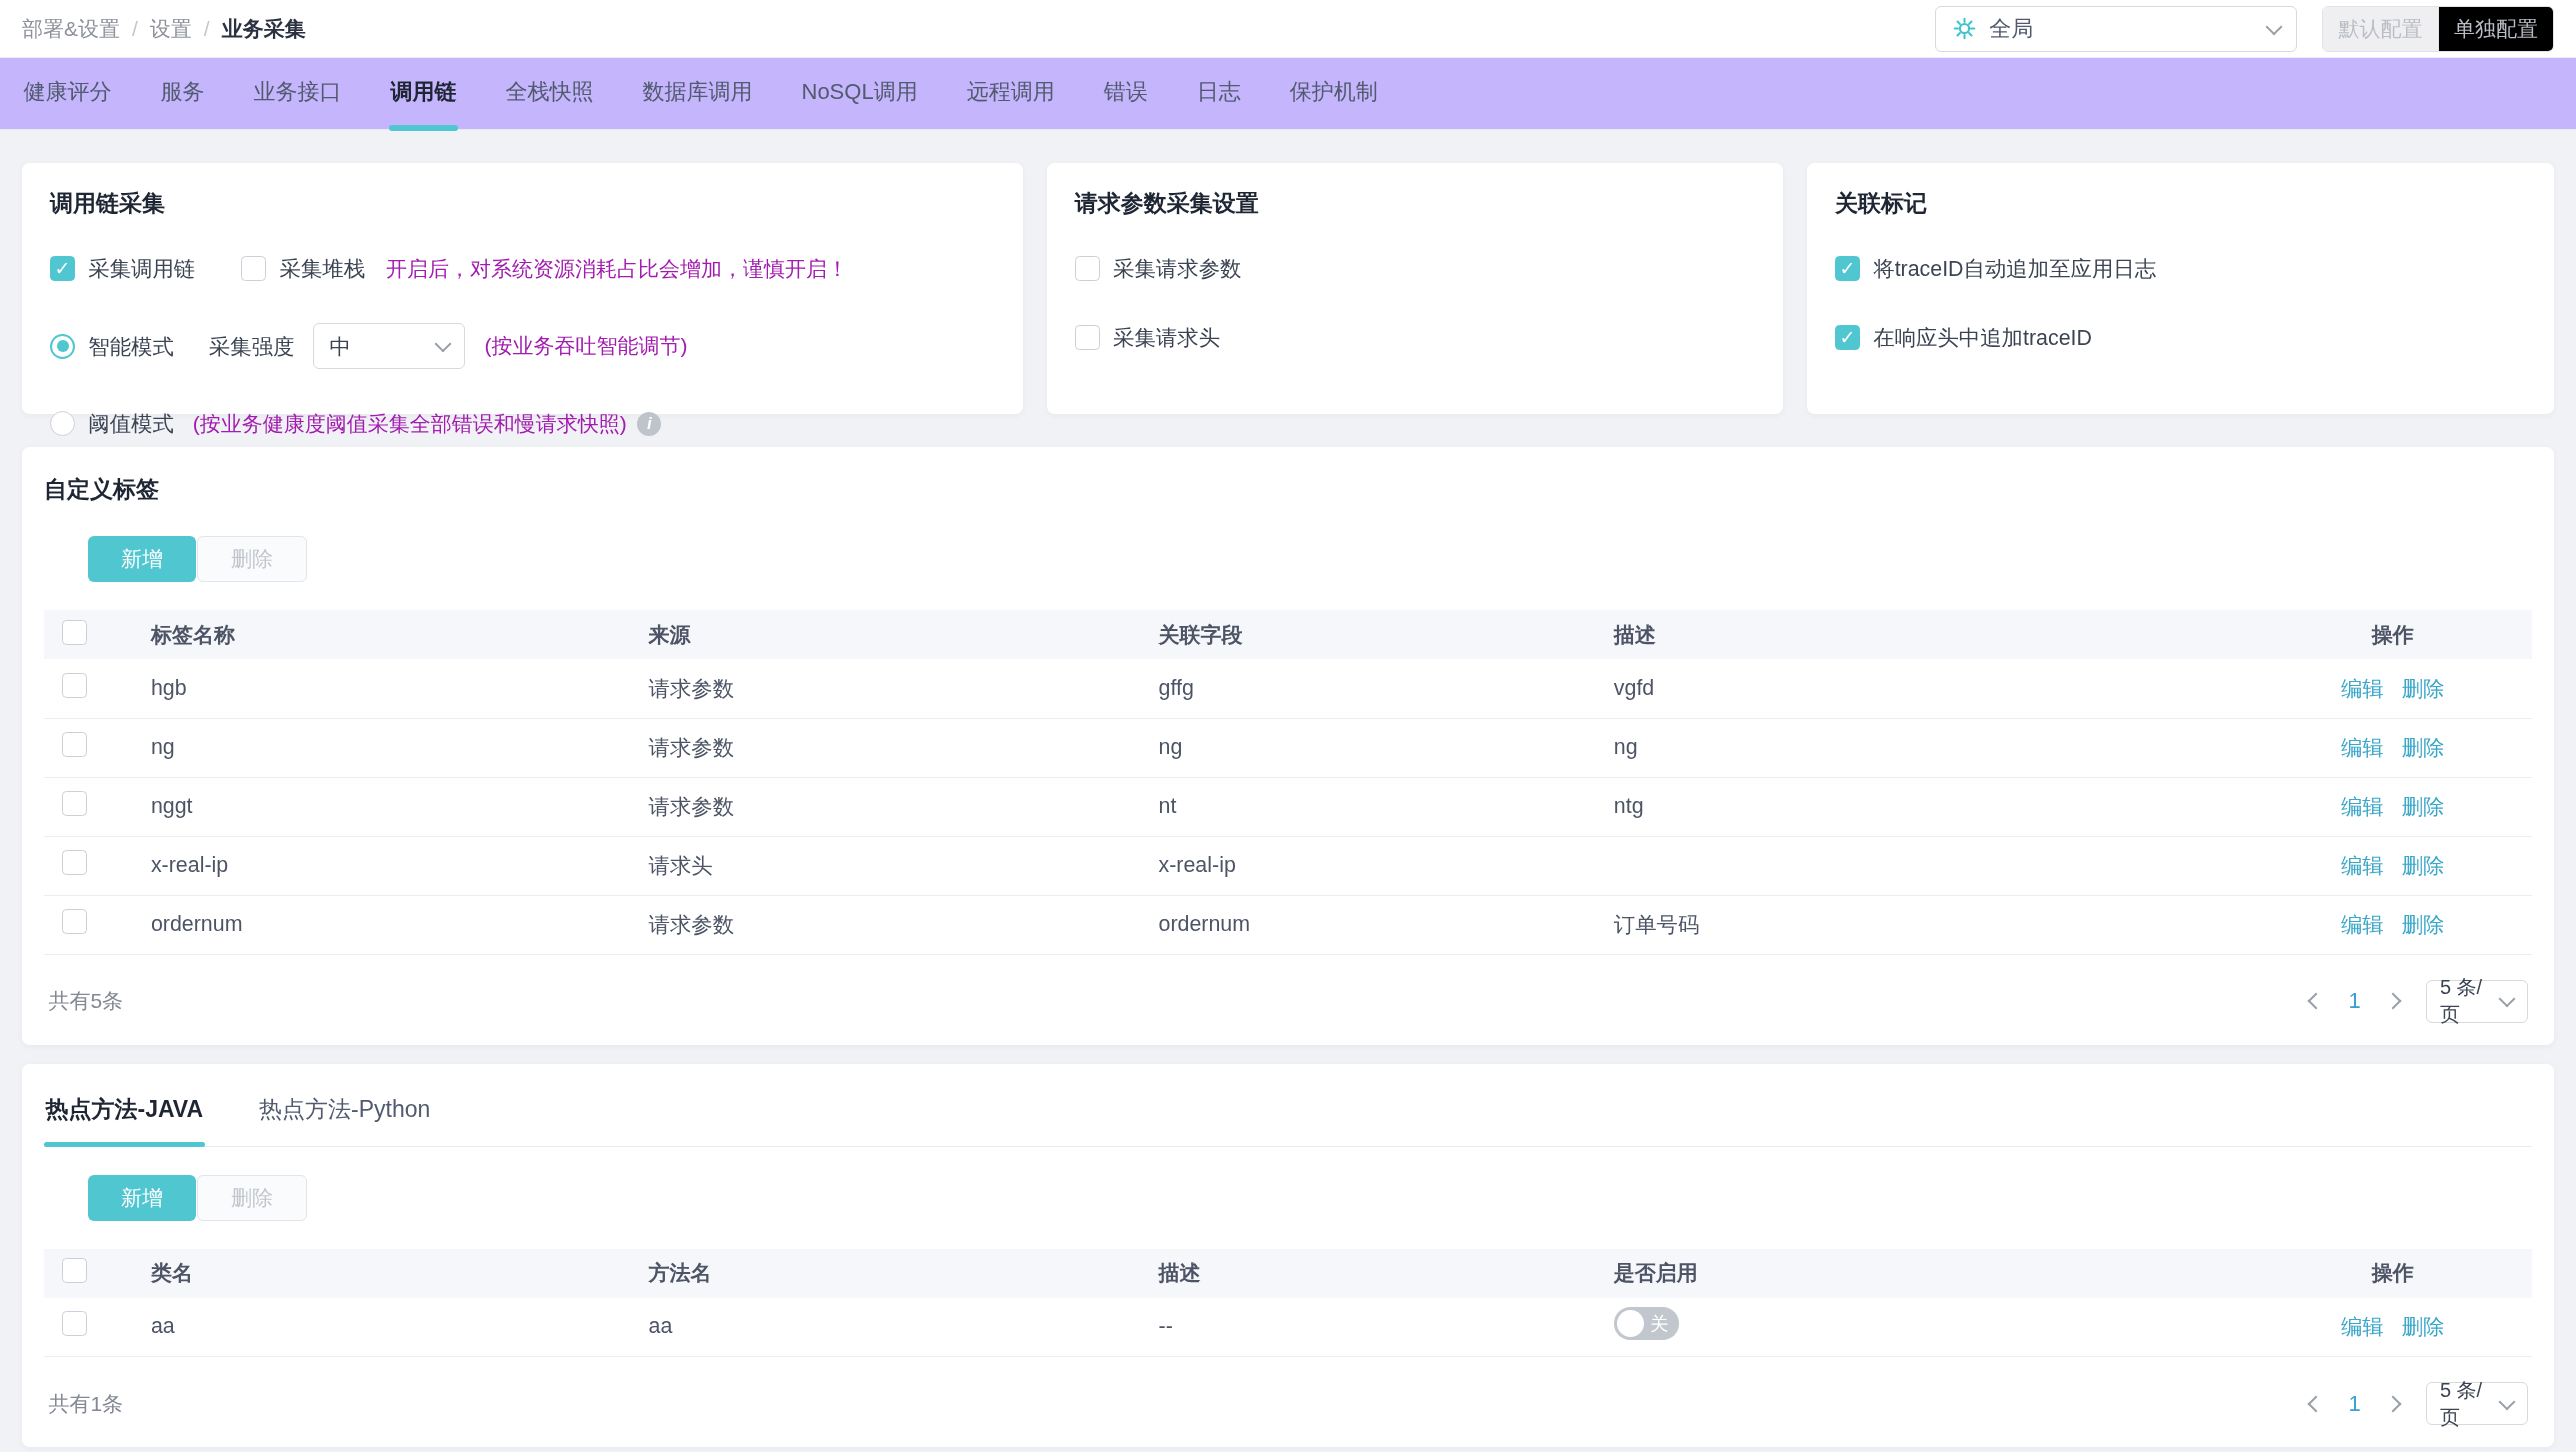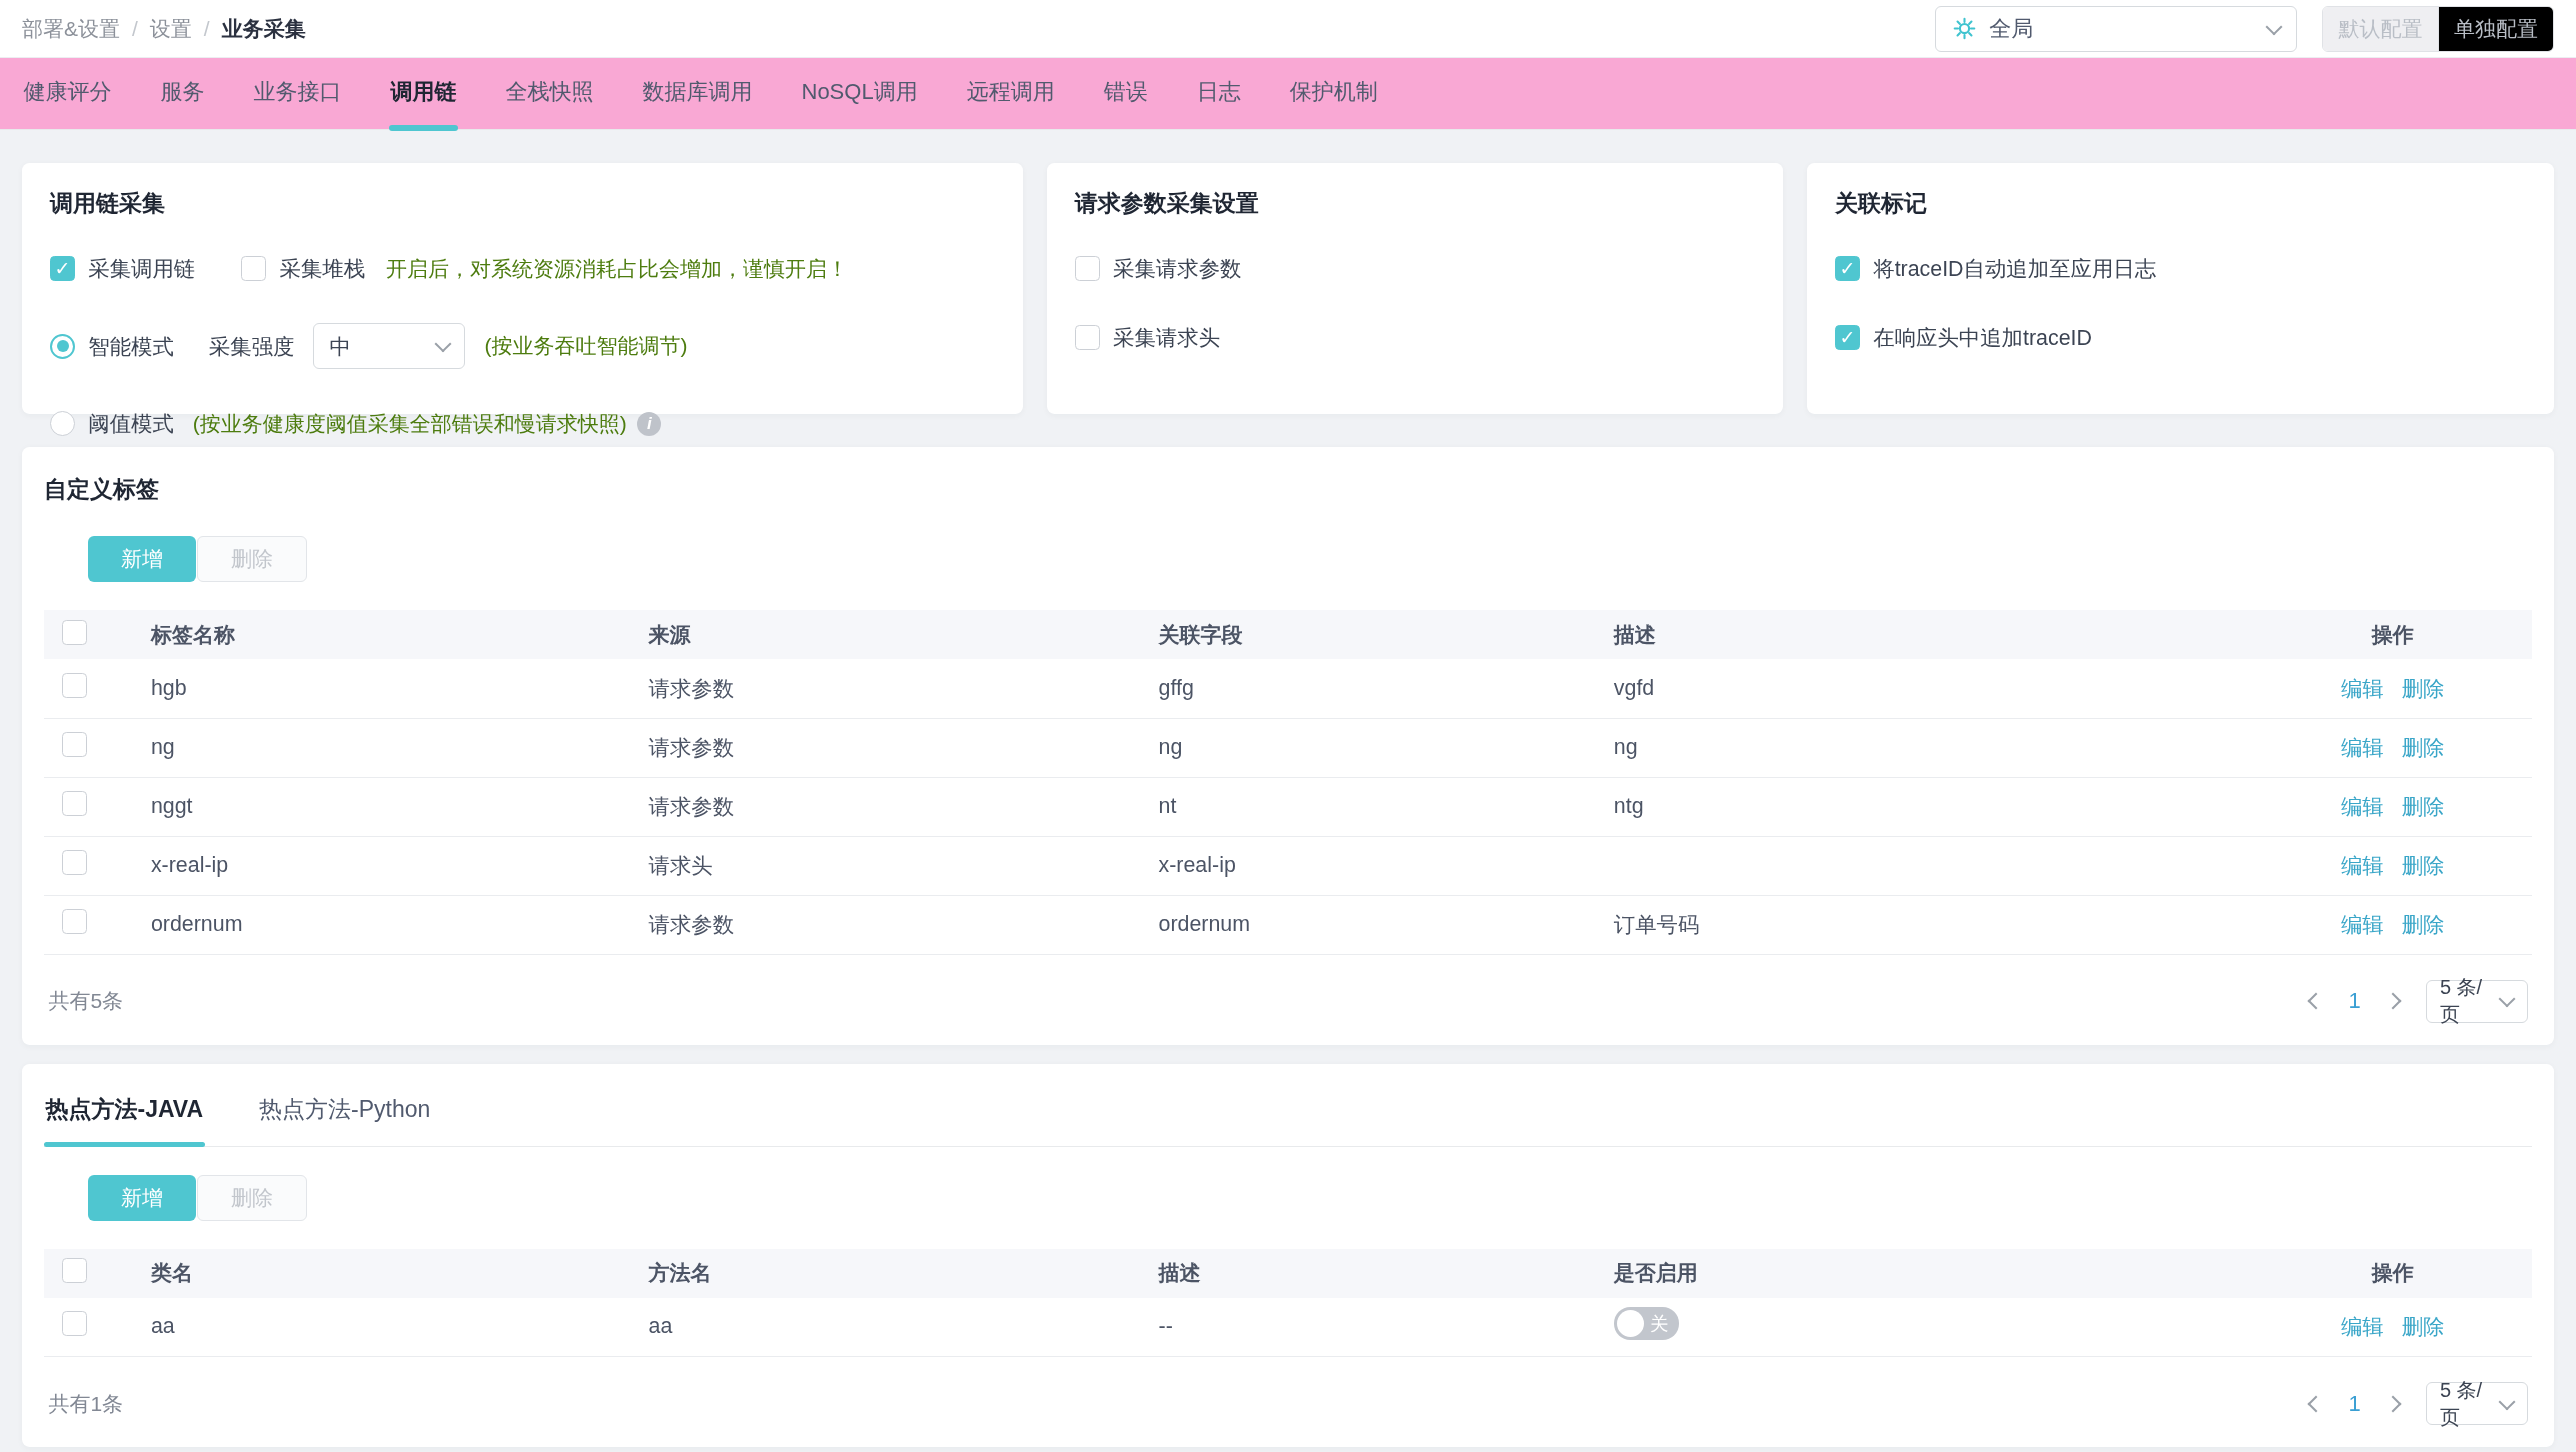--- a/index.html
+++ b/index.html
@@ -22,40 +22,40 @@
   .chev { width:12px; height:12px; border-right:2.2px solid #9aa0a8; border-bottom:2.2px solid #9aa0a8; display:inline-block; }
   .chev.down { transform:rotate(45deg) translate(-1.5px,-1.5px); }
   .chev.left { transform:rotate(135deg); }
   .chev.right { transform:rotate(-45deg); }
   .seg { display:flex; border:1.5px solid #e0e2e6; border-radius:6px; overflow:hidden; }
   .seg-btn { width:115px; height:44px; background:#efeff2; border:none; font-size:21px;
     color:#b9bec6; font-family:inherit; cursor:not-allowed; }
   .seg-btn + .seg-btn { border-left:1.5px solid #e0e2e6; background:#000000; }
 
   
-  .tabbar { background:#f9a8d4; padding:0 22px; display:flex; gap:46px;
+  .tabbar { background:#c4b5fd; padding:0 22px; display:flex; gap:46px;
     border-bottom:1.5px solid #e8eaec; }
   .tab { position:relative; font-size:22px; color:#515a6e; padding:19px 1.5px 22px;
     cursor:pointer; white-space:nowrap; }
   .tab.active { color:#1f2633; font-weight:bold; }
   .tab.active::after { content:""; position:absolute; left:0; right:0; bottom:-1.5px;
     height:6px; border-radius:3px; background:var(--teal); }
 
   :root { --teal:#4fc6d0; --link:#3aa6c8; }
 
   
   .main { padding:0 22px 22px; }
   .cards-row { display:flex; gap:24px; margin-top:33px; }
   .card { background:#fff; border-radius:7.4px; height:251px; padding:25px 28px;
     box-shadow:0 1.5px 6px rgba(31,45,61,.04); }
   .card.c1 { flex:607 0 0; } .card.c2 { flex:437 0 0; } .card.c3 { flex:444 0 0; }
   .card-title, .panel-title { font-size:23px; font-weight:bold; color:#1f2633; }
   .opt-row { display:flex; align-items:center; margin-top:35px; }
   .lbl { font-size:21.4px; color:#3c4453; margin-left:13.3px; }
-  .hint { font-size:21px; color:#4d7c0f;text-align:center; }
+  .hint { font-size:21px; color:#a21caf;text-align:center; }
 
   .cb { width:25px; height:25px; border:1.5px solid #ccd0d6; border-radius:4.4px;
     background:#fff; flex:0 0 auto; display:inline-flex; align-items:center;
     justify-content:center; cursor:pointer; }
   .cb.on { background:var(--teal); border-color:var(--teal); }
   .cb.on::after { content:"✓"; color:#fff; font-size:19px; font-weight:bold; line-height:1; }
 
   .radio { width:25px; height:25px; border:1.5px solid #ccd0d6; border-radius:50%;
     background:#fff; flex:0 0 auto; display:inline-flex; align-items:center;
     justify-content:center; cursor:pointer; }

